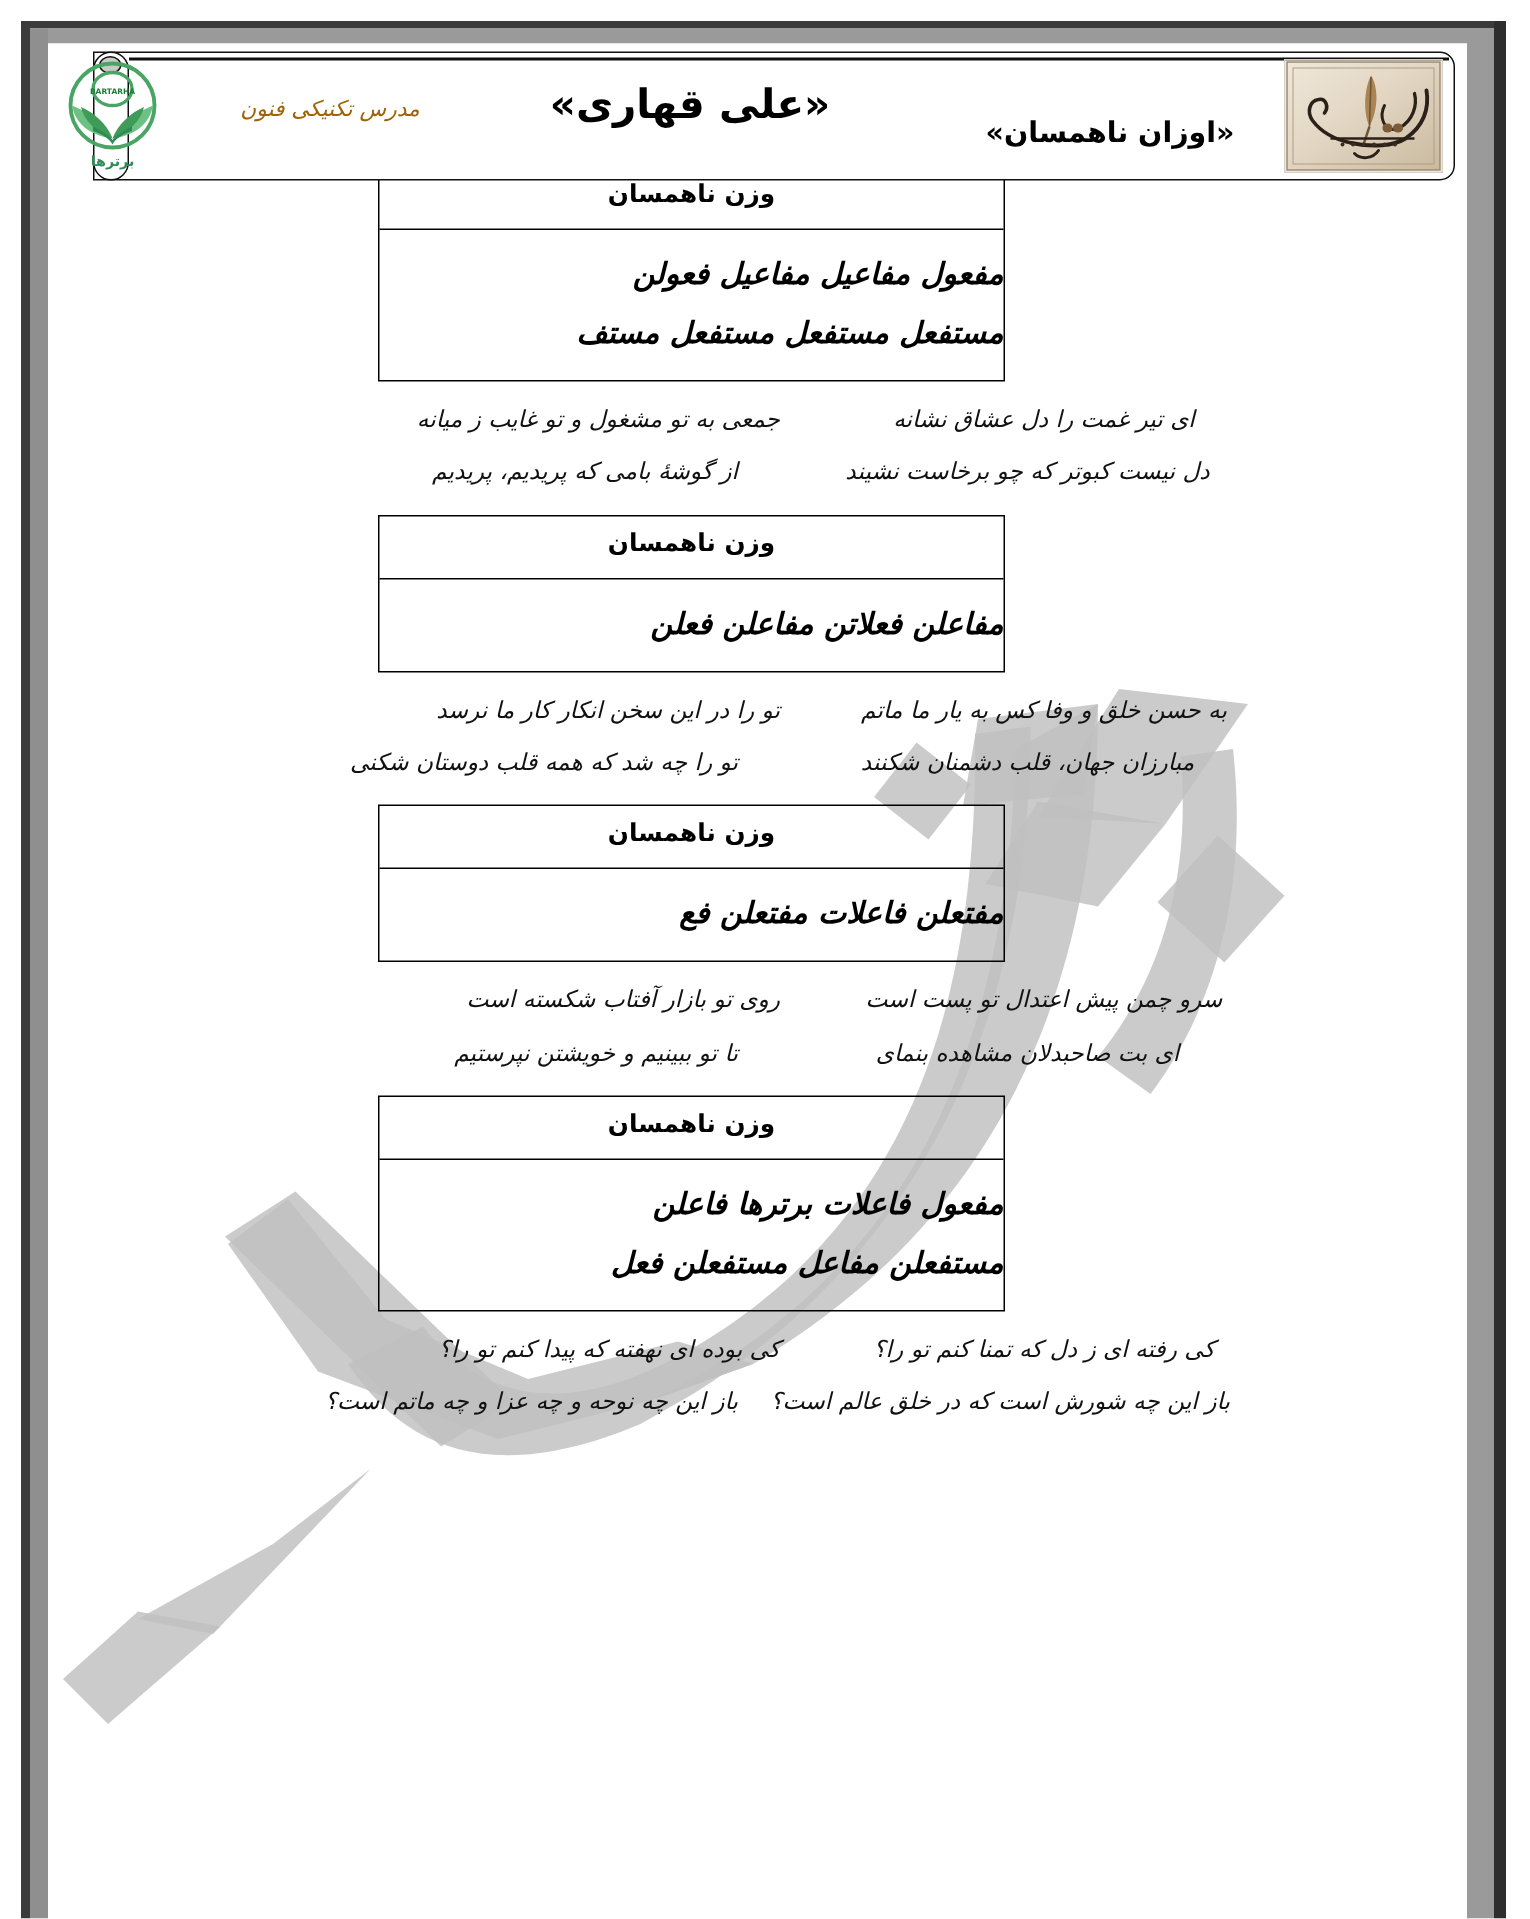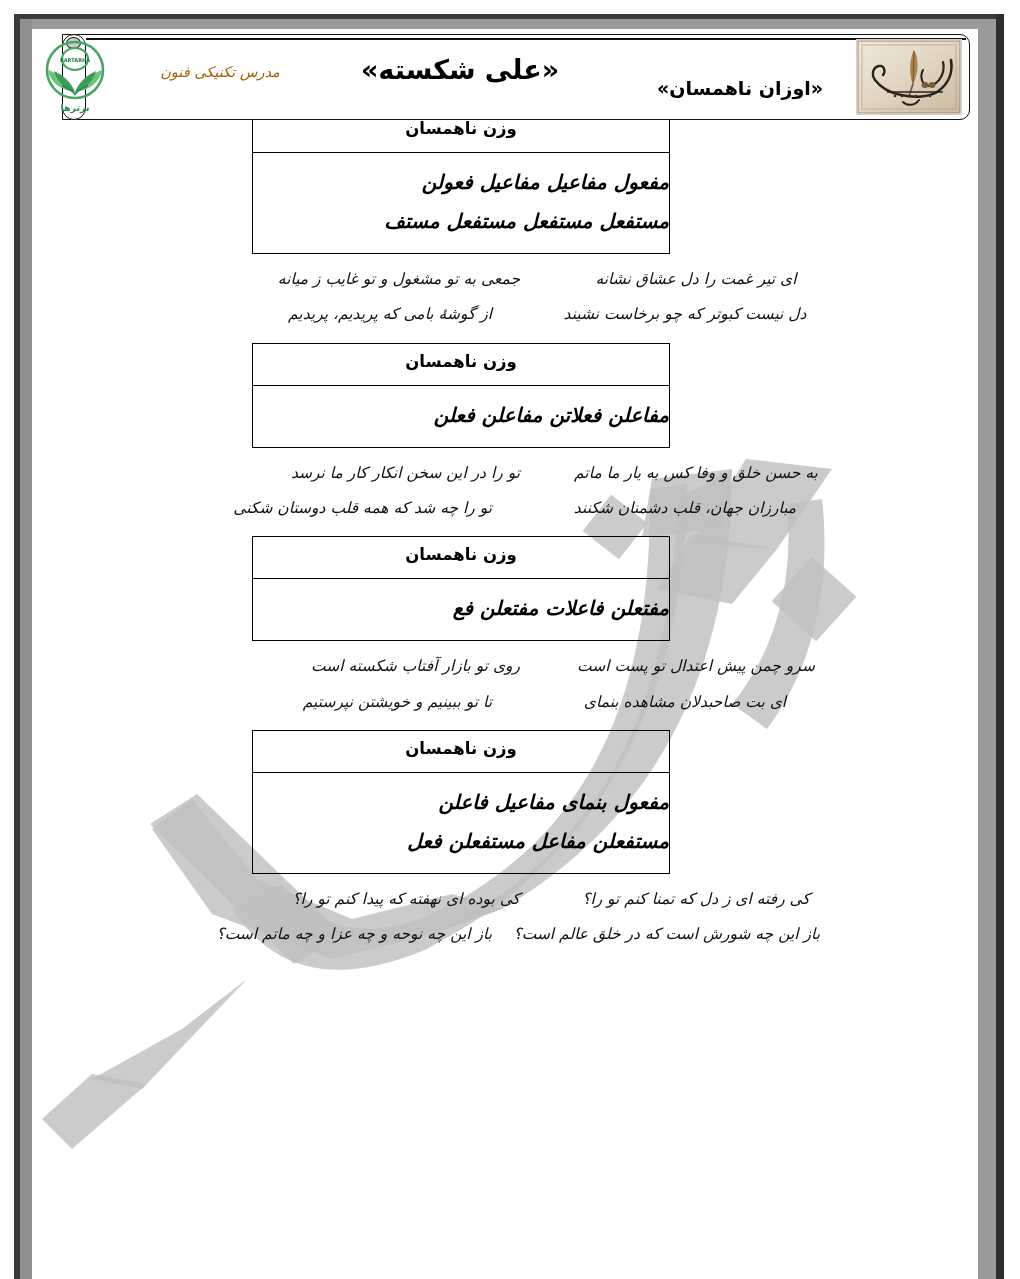--- a/index.html
+++ b/index.html
@@ -317,21 +317,21 @@
           <path d="M35 52 C 24 48, 16 40, 14 31 C 23 35, 31 42, 35 52 Z" fill="#3f9b57"></path>
           <path d="M35 52 C 46 48, 54 40, 56 31 C 47 35, 39 42, 35 52 Z" fill="#3f9b57"></path>
           <path d="M22 44 C 28 47, 33 50, 35 53 C 37 50, 42 47, 48 44 L 48 47
                    C 42 49, 37 52, 35 56 C 33 52, 28 49, 22 47 Z" fill="#2e8b57"></path>
         </svg>
         <div class="logo-caption">برترها</div>
       </div>
 
       <div class="hdr-subtitle">مدرس تکنیکی فنون</div>
 
-      <div class="hdr-name">«علی شکسته»</div>
+      <div class="hdr-name">«علی قهاری»</div>
 
       <div class="hdr-topic">«اوزان ناهمسان»</div>
 
       <div class="hdr-calligraphy">
         <svg width="104" height="74" viewBox="0 0 104 74" xmlns="http://www.w3.org/2000/svg">
           <defs>
             <linearGradient id="sep" x1="0" y1="0" x2="1" y2="1">
               <stop offset="0%" stop-color="#efe7da"></stop>
               <stop offset="45%" stop-color="#e3d7c4"></stop>
               <stop offset="100%" stop-color="#c9b99f"></stop>
@@ -421,21 +421,21 @@
           <div class="hemistich first">ای بت صاحبدلان مشاهده بنمای</div>
           <div class="hemistich second">تا تو ببینیم و خویشتن نپرستیم</div>
         </div>
       </div>
 
       <div class="spacer-sm"></div>
 
       <div class="meter-box">
         <div class="meter-box-title">وزن ناهمسان</div>
         <div class="meter-box-body">
-          <div class="meter-line">مفعول بنمای مفاعیل فاعلن</div>
+          <div class="meter-line">مفعول فاعلات برترها فاعلن</div>
           <div class="meter-line">مستفعلن مفاعل مستفعلن فعل</div>
         </div>
       </div>
       <div class="verse-group">
         <div class="verse-row">
           <div class="hemistich first">کی رفته ای ز دل که تمنا کنم تو را؟</div>
           <div class="hemistich second">کی بوده ای نهفته که پیدا کنم تو را؟</div>
         </div>
         <div class="verse-row indent">
           <div class="hemistich first">باز این چه شورش است که در خلق عالم است؟</div>

